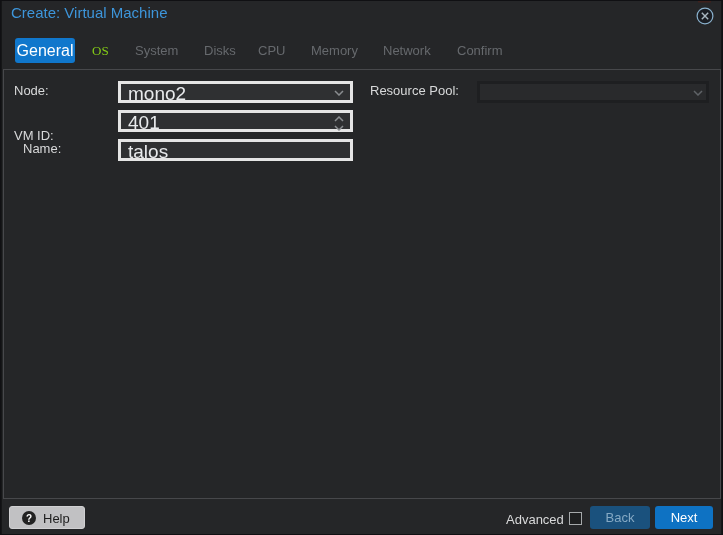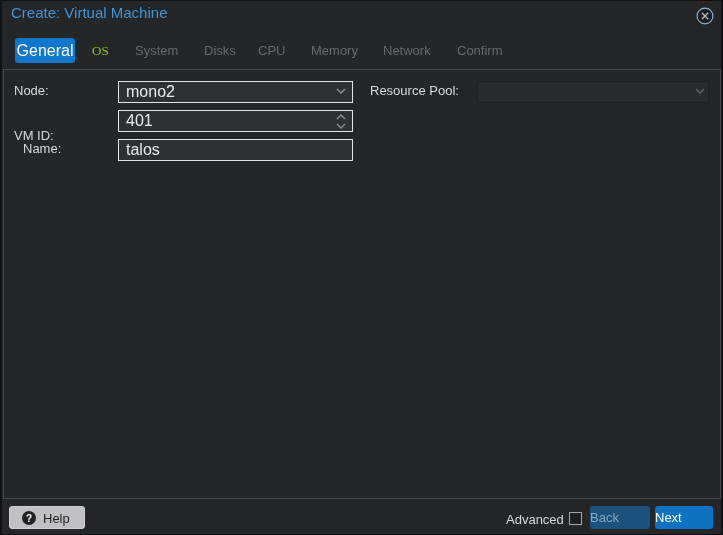--- a/index.html
+++ b/index.html
@@ -25,34 +25,34 @@
     background:#1077cc; border-radius:3px; color:#ffffff; font-size:16px;
     text-align:center; line-height:25px;
   }
   
   #panel {
     position:absolute; left:2px; top:68px; width:718px; height:430px;
     border:1px solid #47484b; background:#252628;
   }
   .lbl { position:absolute; font-size:13px; color:#d8d9da; }
   .field {
-    position:absolute; height:22px; background:#2f3032; border:1px solid #e5e5e5;
-    font-size:16px; color:#e8eaec; line-height:20px; padding-left:7px;
+    position:absolute; height:22px; background:#2f3032; border:3px solid #e5e5e5;
+    font-size:19px; color:#e8eaec; line-height:20px; padding-left:7px;
   }
   .chev { position:absolute; }
   #helpbtn {
     position:absolute; left:8px; top:505px; width:76px; height:23px;
     background:#c1c1c3; border:1px solid #d0d0d2; border-radius:3px;
     color:#1d1d1d; font-size:13px;
   }
   #advanced { position:absolute; left:505px; top:511px; font-size:13px; color:#d8d9da; }
   #advbox { position:absolute; left:568px; top:511px; width:13px; height:13px; border:1px solid #a6a9ab; background:#1e1f20; }
   .btn {
     position:absolute; top:505px; width:60px; height:23px; border-radius:3px;
-    font-size:13px; text-align:left; line-height:23px;
+    font-size:13px; text-align:center; line-height:23px;
   }
   #backbtn { left:589px; background:#1a517d; color:#85a9c4; }
   #nextbtn { left:654px; width:58px; background:#0e72c3; color:#ffffff; }
 </style>
 </head>
 <body>
 <div id="win">
   <div style="position:absolute;left:0;top:0;width:1px;height:533px;background:#151617;"></div>
     <div style="position:absolute;right:0;top:0;width:1px;height:533px;background:#151617;"></div>
     <div id="smudge"></div>

